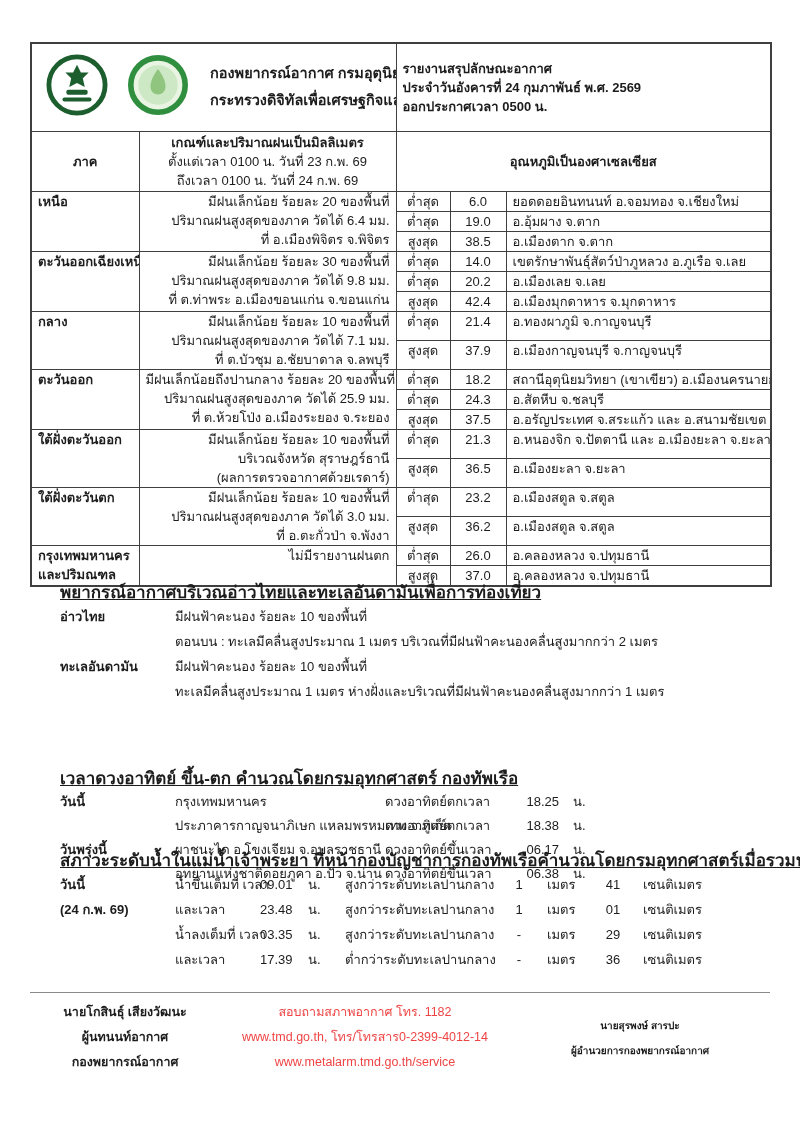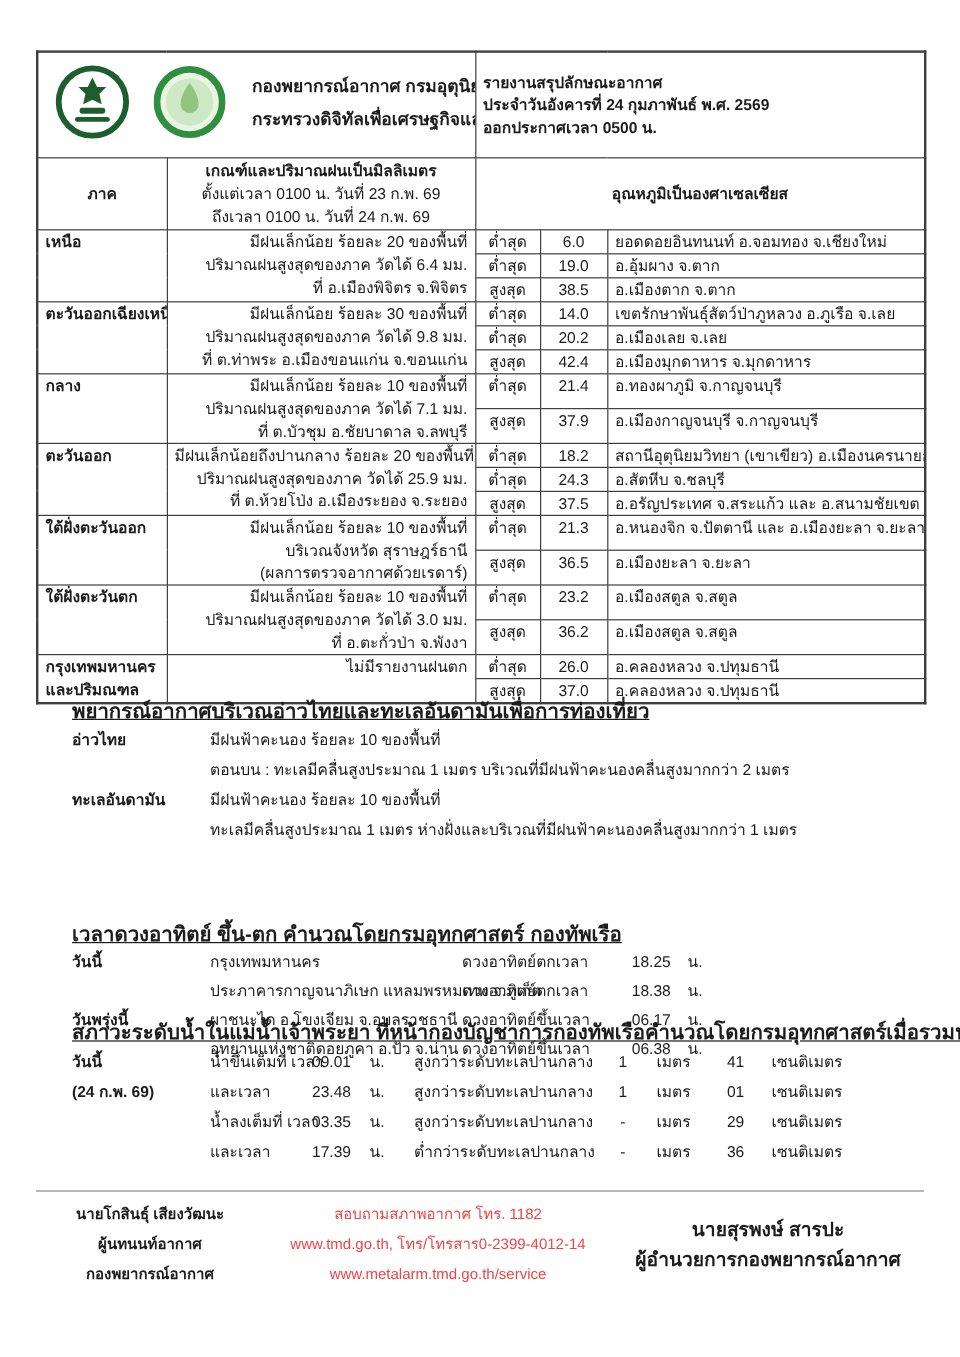--- a/index.html
+++ b/index.html
@@ -58,21 +58,21 @@
   .water-row .mval, .water-row .cmval { text-align:center; }
   .water-row .munit { padding-left:14px; }
   .water-row .cmunit { padding-left:12px; }
 
   
   .footer { position:absolute; left:30px; top:992px; width:740px;
     border-top:1px solid #8a8a8a; padding-top:7px; display:flex;align-items:center; }
   .footer .col { line-height:25px; text-align:center; }
   .footer .col.left  { width:190px; font-weight:bold; font-size:12.5px; }
   .footer .col.center{ width:290px; color:#ef4444; font-size:12.5px; }
-  .footer .col.right { flex:1; font-weight:bold; font-size:16px; }
+  .footer .col.right { flex:1; font-weight:bold; font-size:10px; }
 </style>
 </head>
 <body>
 
 <div class="page">
 
   <table class="main-table">
     <colgroup>
       <col style="width:108px">
         <col style="width:257px">

